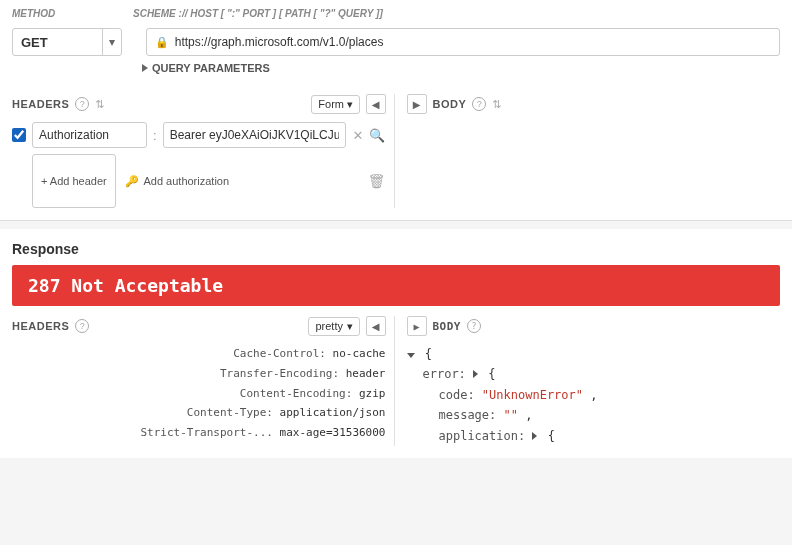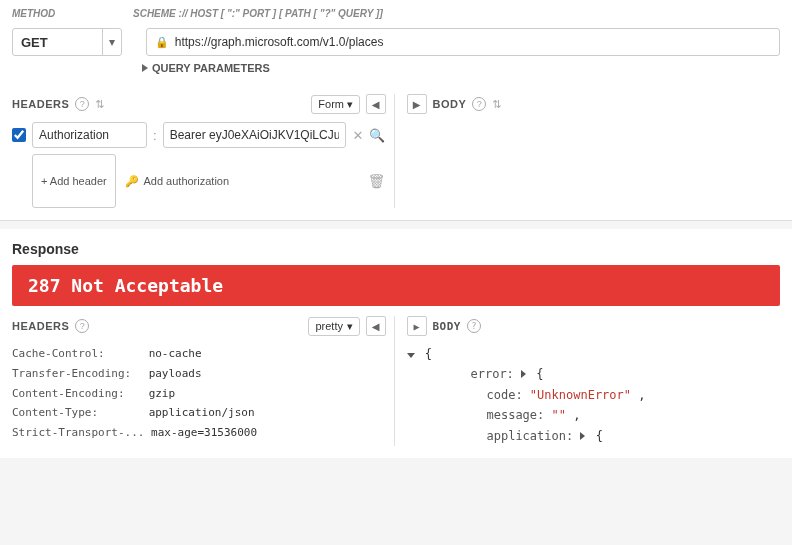--- a/index.html
+++ b/index.html
@@ -355,41 +355,42 @@
       font-size: 11px;
       cursor: pointer;
       gap: 4px;
       margin-left: auto;
     }
 
     .headers-table {
       font-size: 11px;
       font-family: monospace;
       line-height: 1.8;
+      text-align: right;
     }
 
     .headers-table .key {
       color: #555;
       display: inline-block;
       min-width: 130px;
     }
 
     .headers-table .value {
       color: #333;
     }
 
     .json-view {
       font-family: monospace;
       font-size: 12px;
       line-height: 1.7;
       color: #333;
     }
 
     .json-brace { color: #333; }
-    .json-key { color: #555; margin-left: 48px; }
+    .json-key { color: #555; }
     .json-string { color: #c0392b; }
     .json-triangle {
       display: inline-block;
       width: 0;
       height: 0;
       border-top: 4px solid transparent;
       border-bottom: 4px solid transparent;
       border-left: 5px solid #555;
       margin-right: 3px;
       cursor: pointer;
@@ -497,21 +498,21 @@
         <div class="nav-arrow">◀</div>
       </div>
 
       <div class="headers-table">
         <div>
           <span class="key">Cache-Control:</span>
           <span class="value">no-cache</span>
         </div>
         <div>
           <span class="key">Transfer-Encoding:</span>
-          <span class="value">payloads</span>
+          <span class="value">header</span>
         </div>
         <div>
           <span class="key">Content-Encoding:</span>
           <span class="value">gzip</span>
         </div>
         <div>
           <span class="key">Content-Type:</span>
           <span class="value">application/json</span>
         </div>
         <div>

